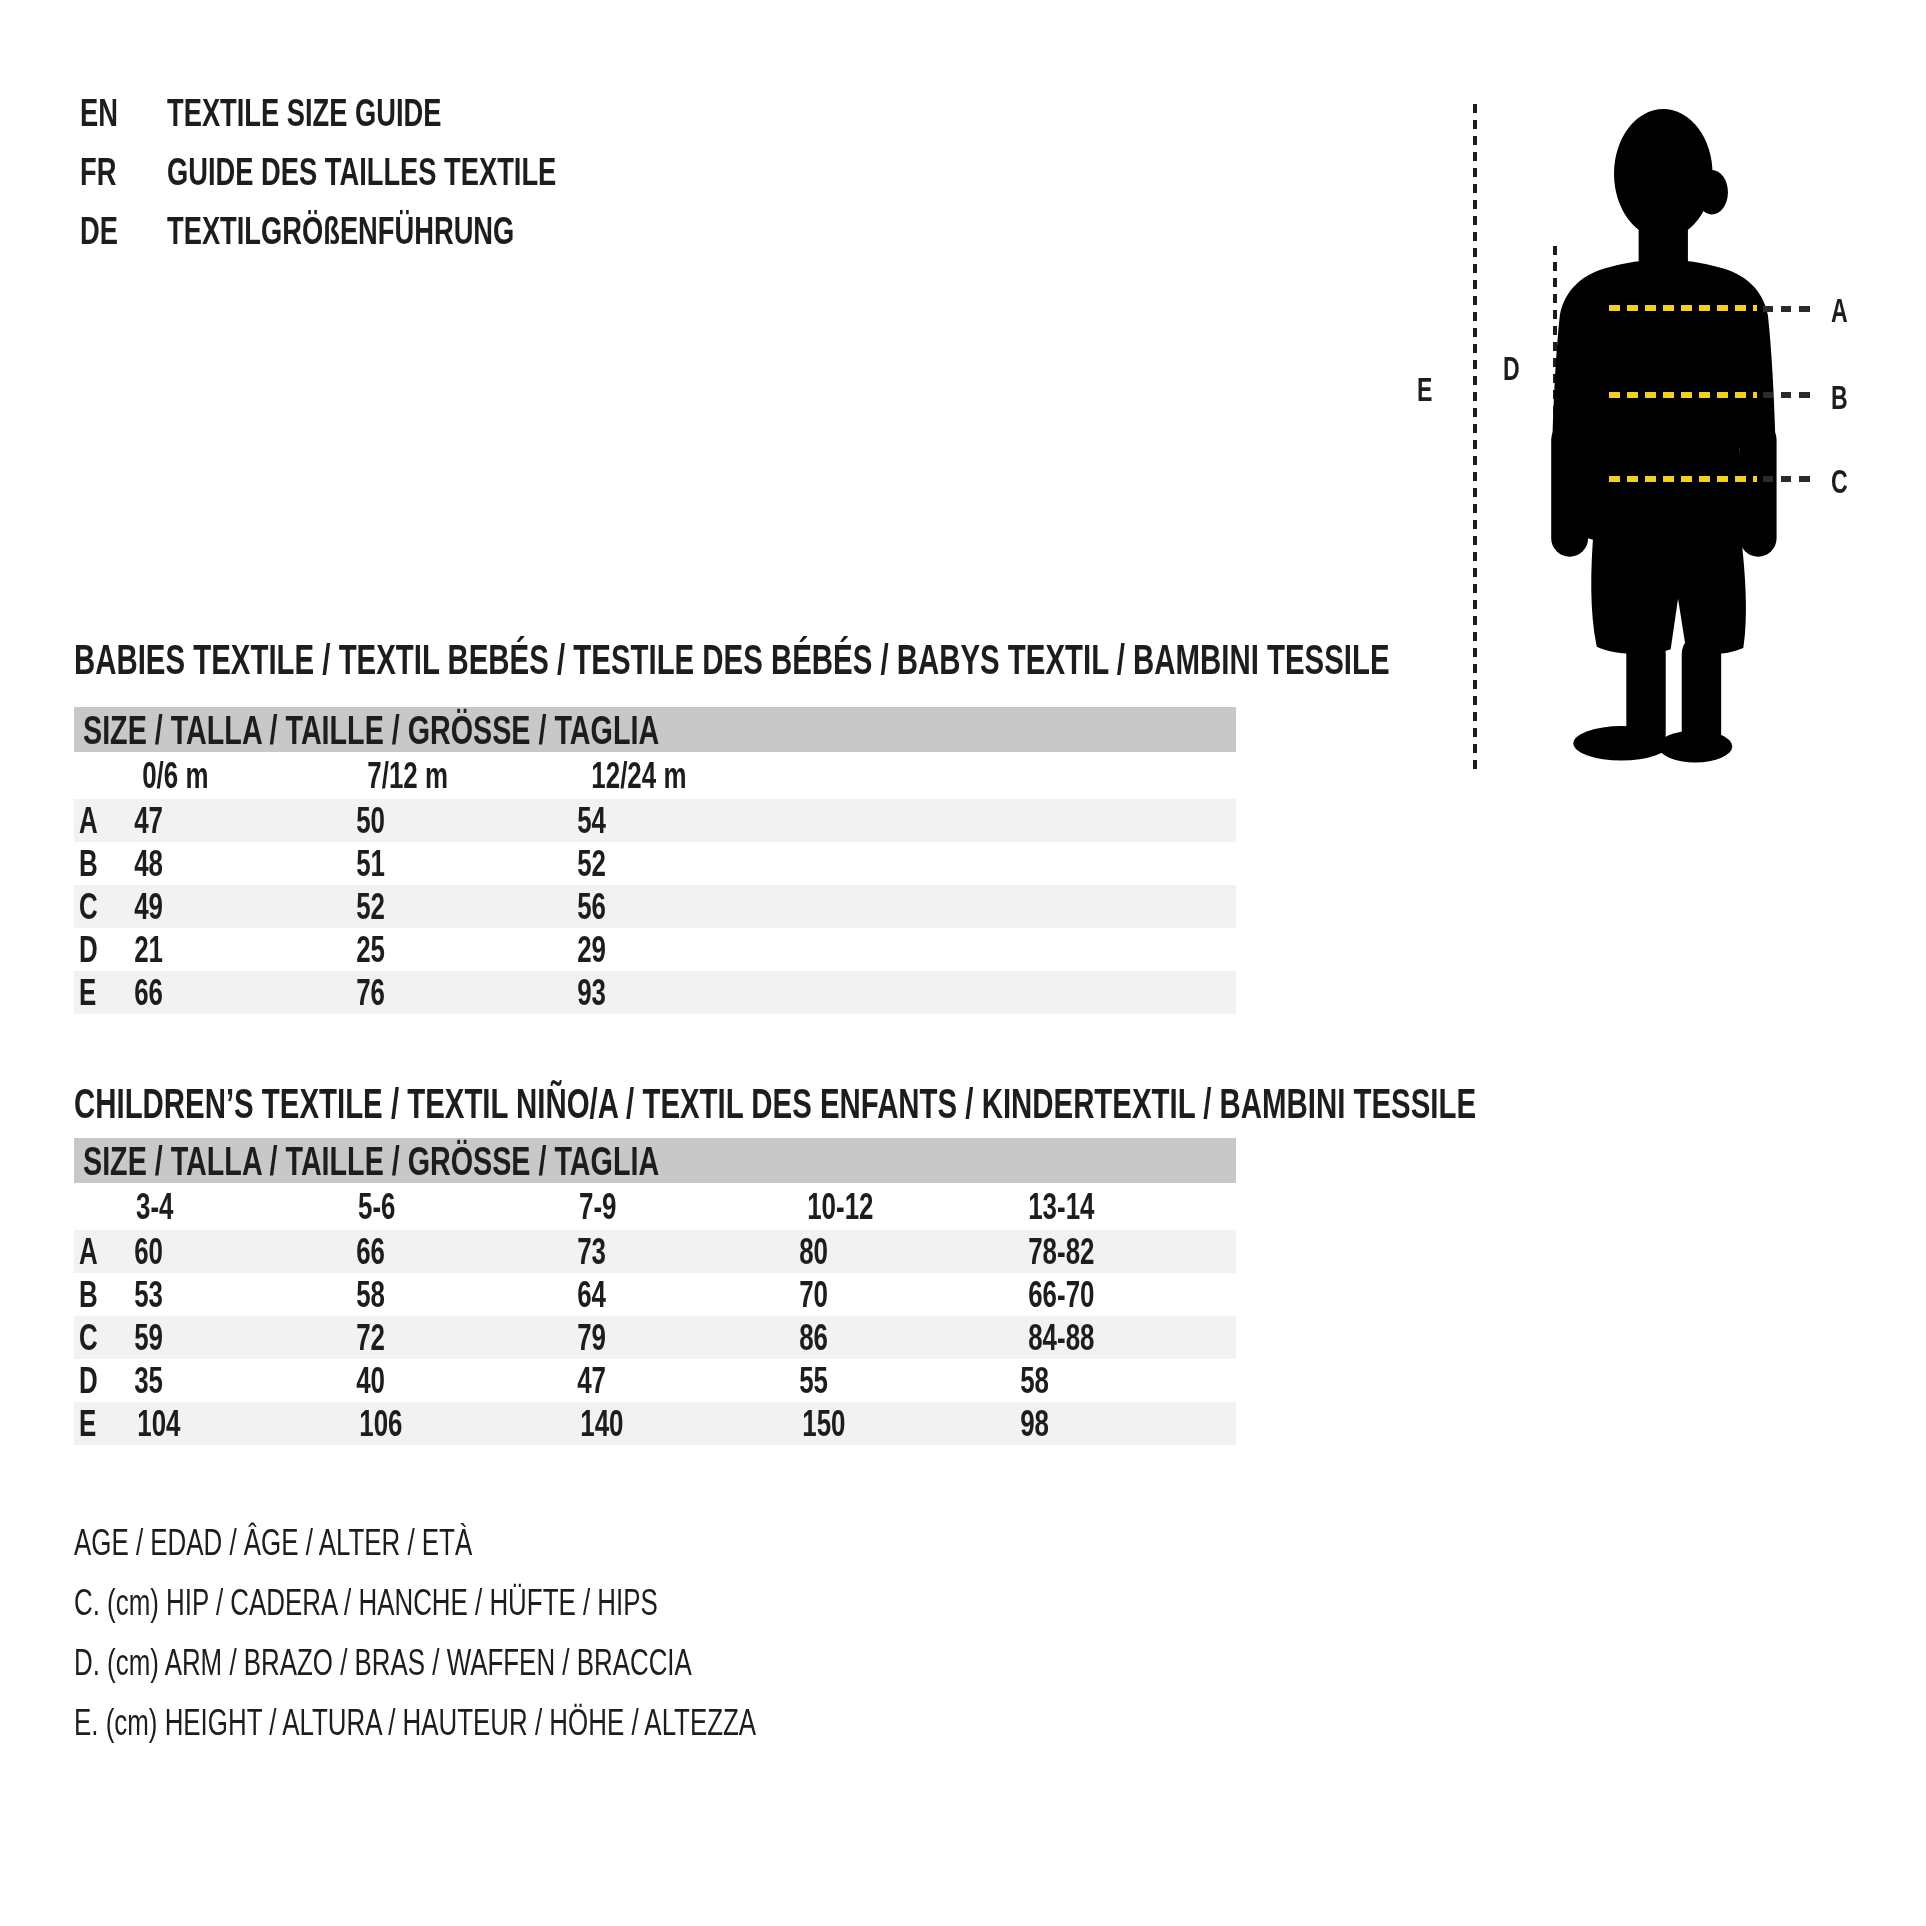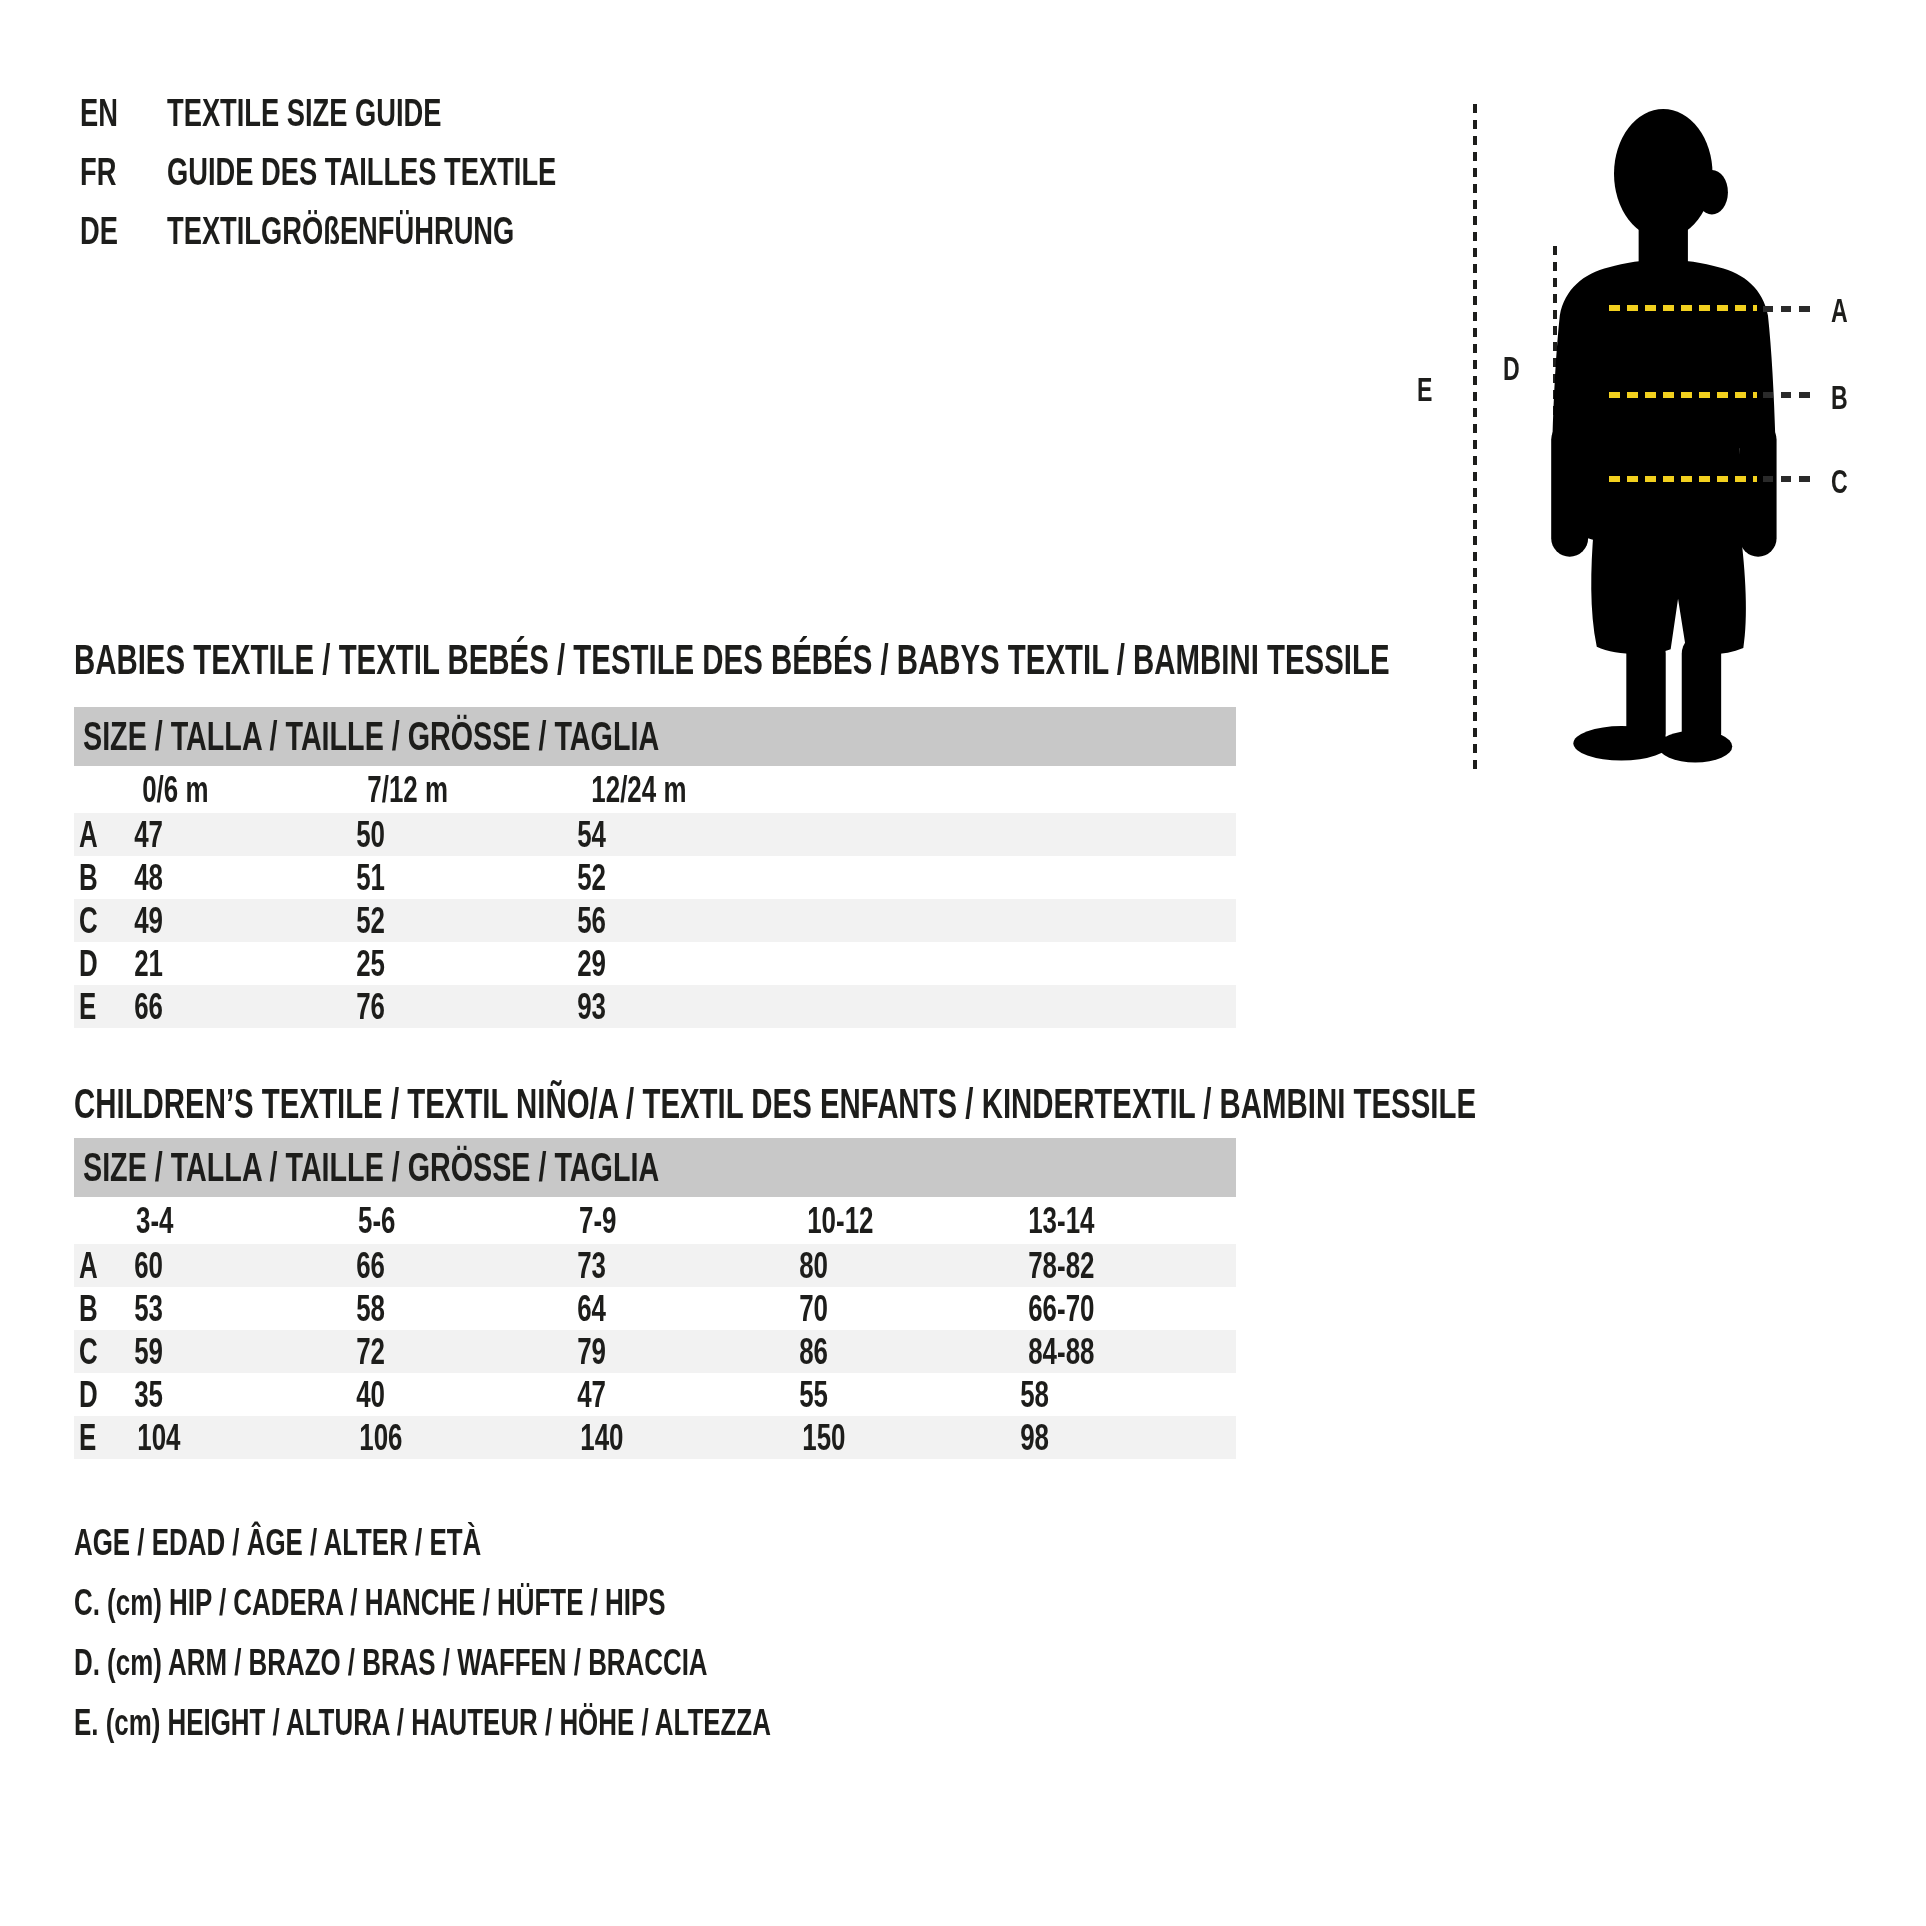--- a/index.html
+++ b/index.html
@@ -24,31 +24,31 @@
     background-image:repeating-linear-gradient(to right,#f2d01e 0 11px,transparent 11px 18px);}
   .kdash{position:absolute;height:5.5px;
     background-image:repeating-linear-gradient(to right,#2a2a2a 0 10.5px,transparent 10.5px 18px);}
   .fig-label{position:absolute;font-size:33px;font-weight:700;}
 
   
   .section-title{position:absolute;left:74px;height:43px;line-height:43px;font-size:42px;font-weight:700;}
 
   
   .sizetable{position:absolute;left:74px;width:1162px;}
-  .size-bar{height:59px;background:#c8c8c8;display:flex;align-items:center;
+  .size-bar{height:45px;background:#c8c8c8;display:flex;
     padding-left:8.6px;box-sizing:border-box;font-size:41px;font-weight:700;}
   .t-row{display:grid;grid-template-columns:54px repeat(5,1fr);align-items:center;}
   .col-row{height:47px;font-size:37px;font-weight:700;}
   .d-row{height:43px;font-size:37px;font-weight:700;}
   .d-row.alt{background:#f2f2f2;}
   .cell-c{text-align:left;}
   .row-label{padding-left:5px;}
 
   
-  #legend{position:absolute;left:74px;top:1513px;font-size:37px;font-weight:700;}
+  #legend{position:absolute;left:74px;top:1513px;font-size:37px;font-weight:400;}
   .legend-line{height:60px;line-height:60px;}
 
   .sil{position:absolute;left:1535px;top:106px;width:259px;height:662px;}
 </style>
 </head>
 <body>
 
 <div id="langs">
   <div class="lang-row">
     <span class="lang-code"><span class="cx">EN</span></span>

